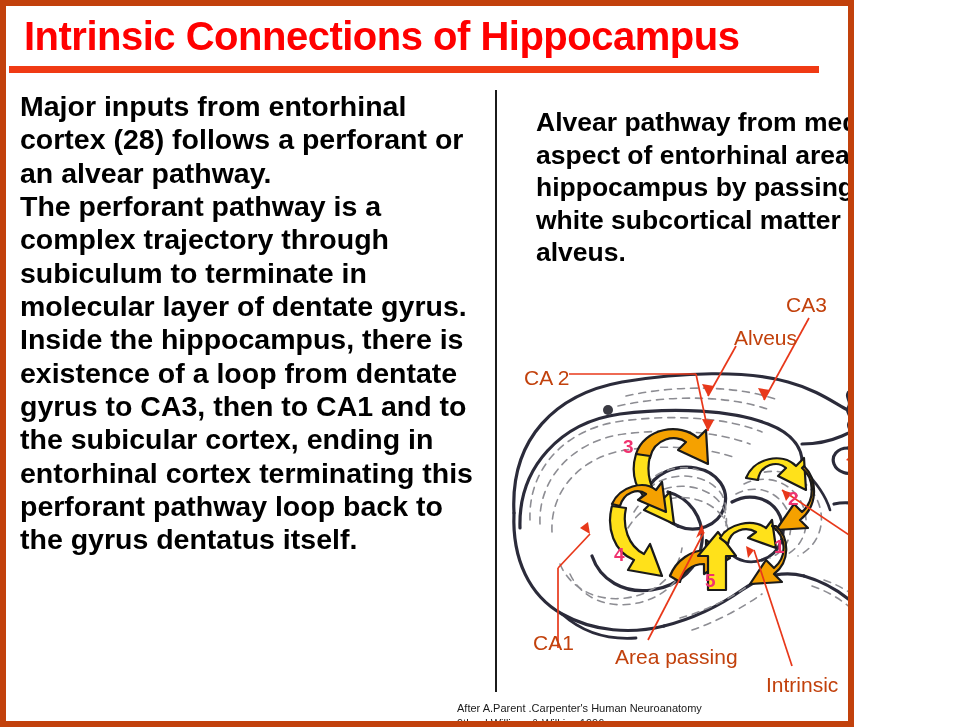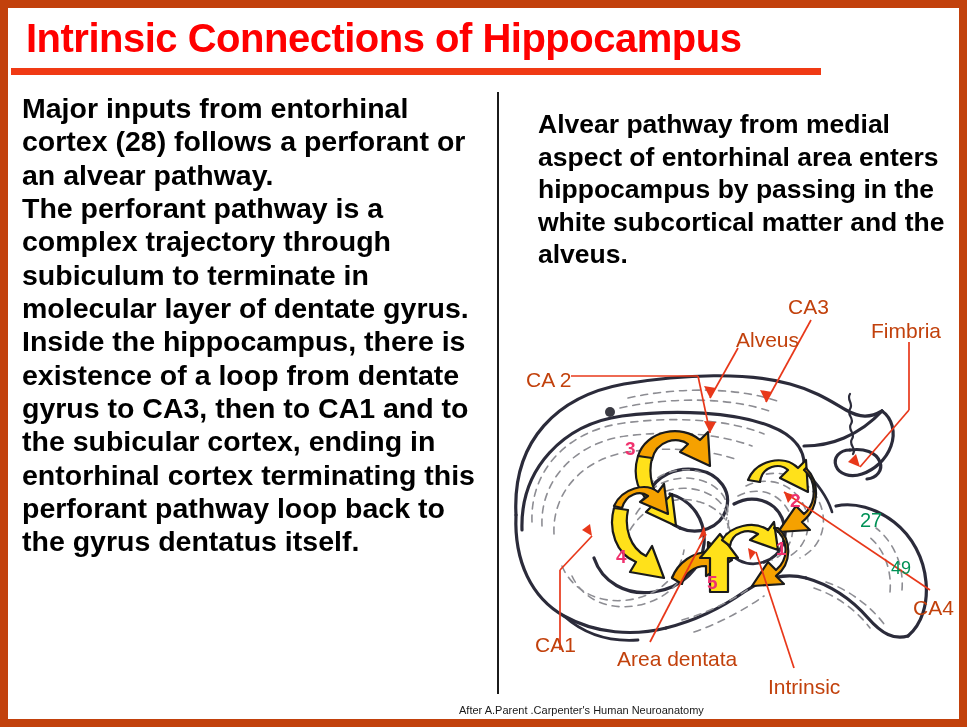--- a/index.html
+++ b/index.html
@@ -1,22 +1,22 @@
 <!DOCTYPE html>
 <html><head>
 <meta charset="utf-8">
 <style>
   html,body{margin:0;padding:0;background:#ffffff;}
   body{font-family:"Liberation Sans", sans-serif;}
   #slide{
     position:relative;
-    width:967px;height:727px;
+    width:854px;height:727px;
     background:#ffffff;
     box-sizing:border-box;
-    border:8px solid #c2410c;
+    border:6px solid #c2410c;
     overflow:hidden;
   }
   
   #title-area{position:absolute;left:0;top:0;width:967px;height:70px;}
   #slide-title{
     position:absolute;left:18px;top:8px;
     font-size:40px;font-weight:bold;
     color:#FF0000;
     letter-spacing:-0.5px;
     white-space:nowrap;
@@ -213,21 +213,21 @@
         <polygon points="258,262 252,270 250,258"></polygon>
       </g>
     </svg>
 
     <span class="fig-label" style="left:28px;top:78px;">CA 2</span>
     <span class="fig-label" style="left:216px;top:38px;margin-left:22px;">Alveus</span>
     <span class="fig-label" style="left:290px;top:5px;">CA3</span>
     <span class="fig-label" style="left:373px;top:29px;">Fimbria</span>
     <span class="fig-label" style="left:415px;top:306px;">CA4</span>
     <span class="fig-label" style="left:37px;top:343px;">CA1</span>
-    <span class="fig-label" style="left:119px;top:357px;">Area dentata</span>
+    <span class="fig-label" style="left:119px;top:357px;">Area passing</span>
     <span class="fig-label" style="left:270px;top:385px;">Intrinsic</span>
 
     <span class="fig-label" style="left:127px;top:148px;color:#F0326E;font-size:19px;font-weight:bold;">3</span>
     <span class="fig-label" style="left:118px;top:256px;color:#F0326E;font-size:19px;font-weight:bold;">4</span>
     <span class="fig-label" style="left:209px;top:282px;color:#F0326E;font-size:19px;font-weight:bold;">5</span>
     <span class="fig-label" style="left:292px;top:200px;color:#F0326E;font-size:19px;font-weight:bold;">2</span>
     <span class="fig-label" style="left:278px;top:248px;color:#F0326E;font-size:19px;font-weight:bold;">1</span>
     <span class="fig-label" style="left:362px;top:219px;color:#009156;font-size:20px;">27</span>
     <span class="fig-label" style="left:393px;top:268px;color:#009156;font-size:18px;">49</span>
   </div>

